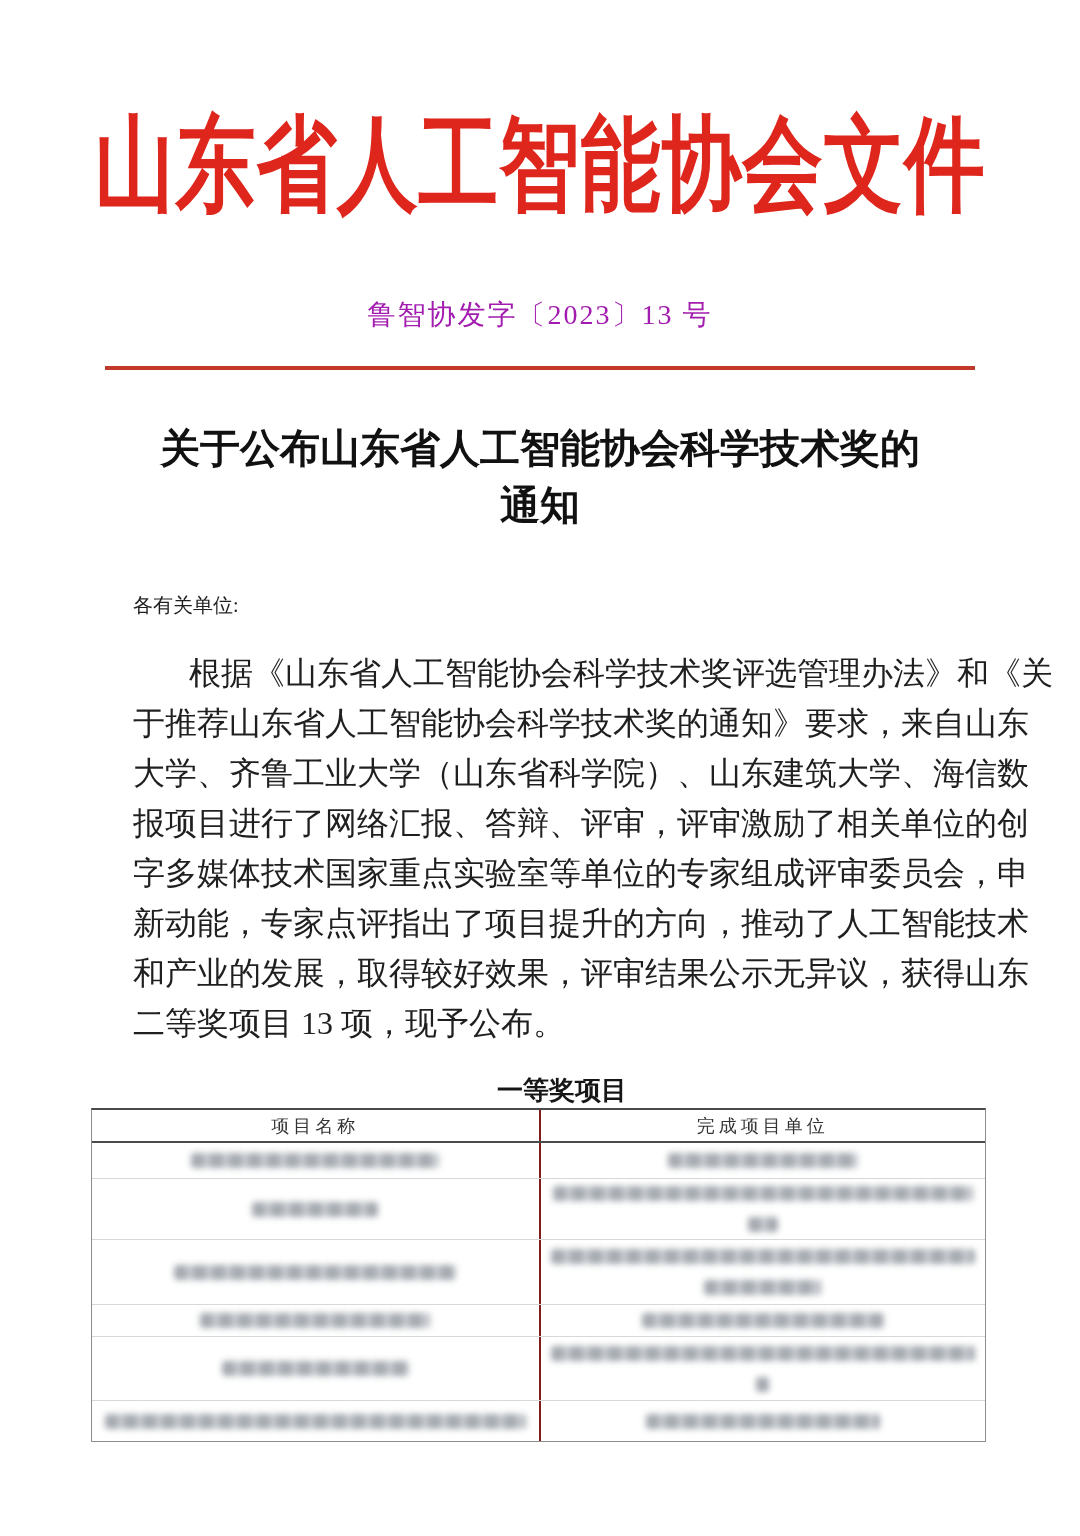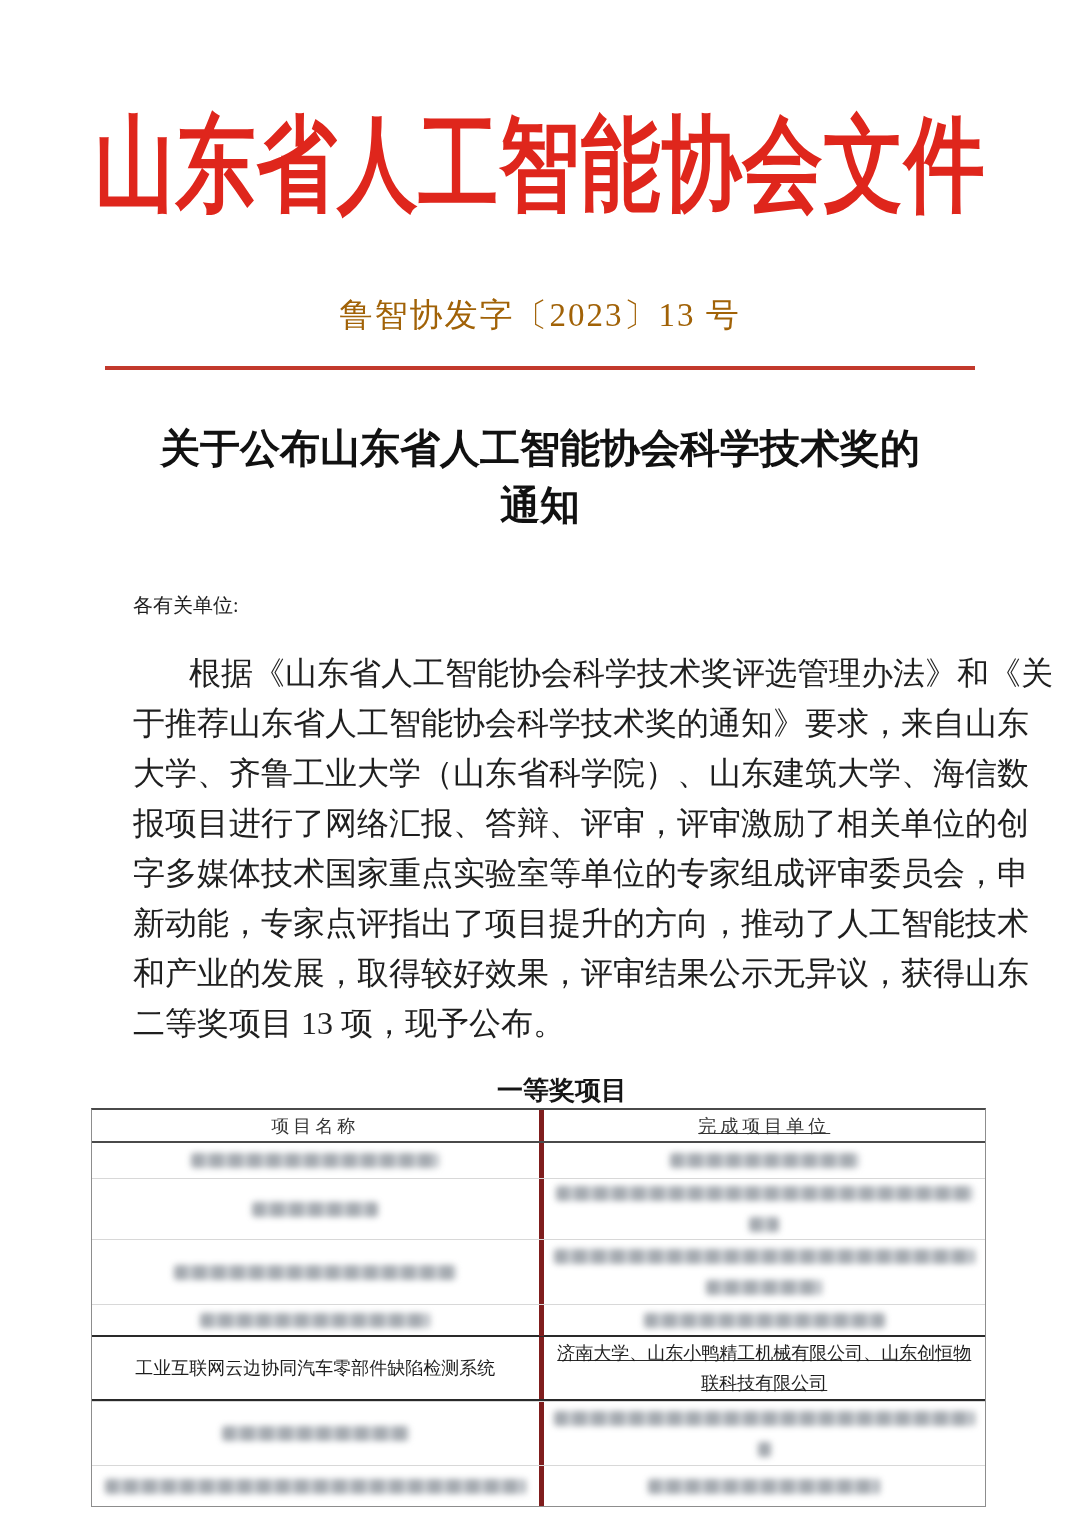--- a/index.html
+++ b/index.html
@@ -21,23 +21,23 @@
     letter-spacing:1px;
     transform:scaleY(1.3);
     transform-origin:center;
     white-space:nowrap;
   }
 
   
   .doc-number{
     margin-top:78px;
     text-align:center;
-    font-size:33px;
+    font-size:28px;
     line-height:34px;
-    color:#a16207;
+    color:#a21caf;
     letter-spacing:2px;
   }
 
   
   .red-rule{
     margin:34px auto 0 auto;
     width:870px;height:4px;
   }
 
   
@@ -101,21 +101,21 @@
     border-bottom:2px solid #2a2a2a;
     margin-top:-1px;
   }
   .cell{
     display:flex;flex-direction:column;
     align-items:center;justify-content:center;
     padding:8px 6px;
     box-sizing:border-box;
     overflow:hidden;
   }
-  .cell + .cell{border-left:5px solid #7f1d1d;text-decoration:underline;}
+  .cell + .cell{border-left:2px solid #7f1d1d;}
   .hdr-cell{font-size:18px;letter-spacing:4px;color:#333;}
   .clear-text{
     line-height:30px;
     text-align:center;
     color:#1e1e1e;
   }
   .bars{display:flex;flex-direction:column;align-items:center;gap:16px;width:100%;}
   .bar{
     height:15px;
     border-radius:3px;
@@ -204,28 +204,20 @@
             <div class="bars">
               <div class="bar" style="width: 53%;"></div>
             </div>
           </div>
           <div class="cell">
             <div class="bars">
               <div class="bar" style="width: 56%;"></div>
             </div>
           </div>
         </div>
-        <div class="tbl-row highlight" style="height: 62px;">
-          <div class="cell">
-            <div class="clear-text">工业互联网云边协同汽车零部件缺陷检测系统</div>
-          </div>
-          <div class="cell">
-            <div class="clear-text">济南大学、山东小鸭精工机械有限公司、山东创恒物联科技有限公司</div>
-          </div>
-        </div>
         <div class="tbl-row" style="height: 63px;">
           <div class="cell">
             <div class="bars">
               <div class="bar" style="width: 43%;"></div>
             </div>
           </div>
           <div class="cell">
             <div class="bars">
               <div class="bar" style="width: 98%;"></div>
               <div class="bar" style="width: 3%;"></div>

